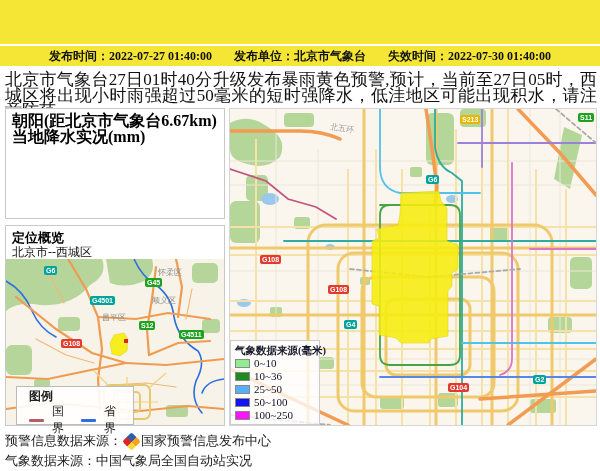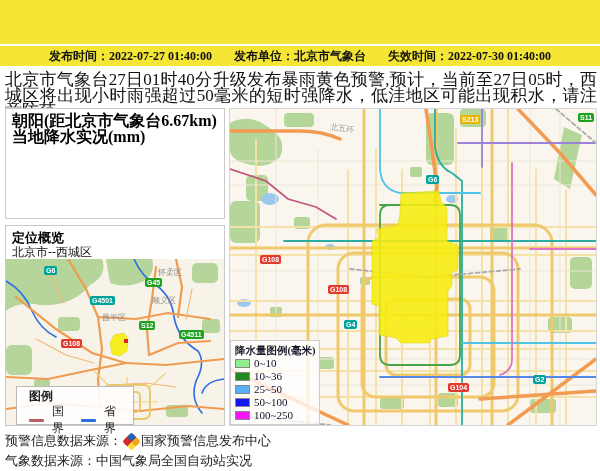--- a/index.html
+++ b/index.html
@@ -244,21 +244,21 @@
     <div class="road-badge" style="left: 230px; top: 6px; background-color: rgb(232, 181, 0);">S213</div>
     <div class="road-badge" style="left: 348px; top: 4px; background-color: rgb(30, 161, 30);">S11</div>
     <div class="road-badge" style="left: 30px; top: 146px; background-color: rgb(226, 58, 46);">G108</div>
     <div class="road-badge" style="left: 98px; top: 176px; background-color: rgb(226, 58, 46);">G108</div>
     <div class="road-badge" style="left: 114px; top: 211px; background-color: rgb(0, 163, 155);">G4</div>
     <div class="road-badge" style="left: 218px; top: 274px; background-color: rgb(226, 58, 46);">G104</div>
     <div class="road-badge" style="left: 303px; top: 266px; background-color: rgb(0, 163, 155);">G2</div>
     <div class="road-label" style="left:100px; top:16px; transform:rotate(8deg);">北五环</div>
 
     <div class="precip-legend">
-      <div class="lg-title">降水量图例(毫米)</div>
+      <div class="lg-title">气象数据来源(毫米)</div>
       <div class="lg-row">
         <span class="lg-swatch" style="background-color: rgb(144, 238, 144);"></span>
         <span class="lg-label">0~10</span>
       </div>
       <div class="lg-row">
         <span class="lg-swatch" style="background-color: rgb(31, 139, 31);"></span>
         <span class="lg-label">10~36</span>
       </div>
       <div class="lg-row">
         <span class="lg-swatch" style="background-color: rgb(89, 175, 245);"></span>

